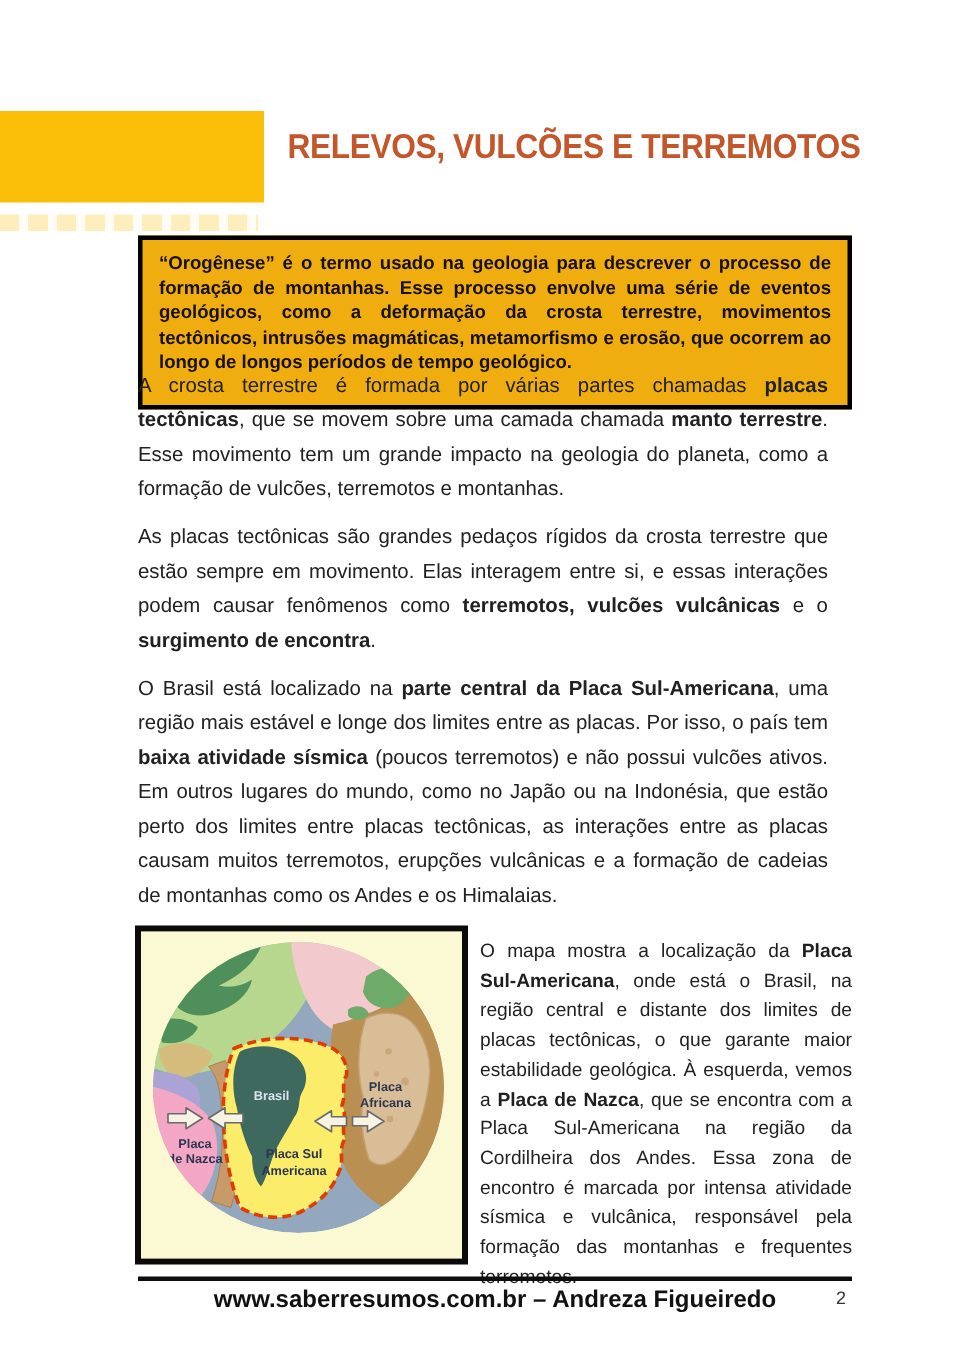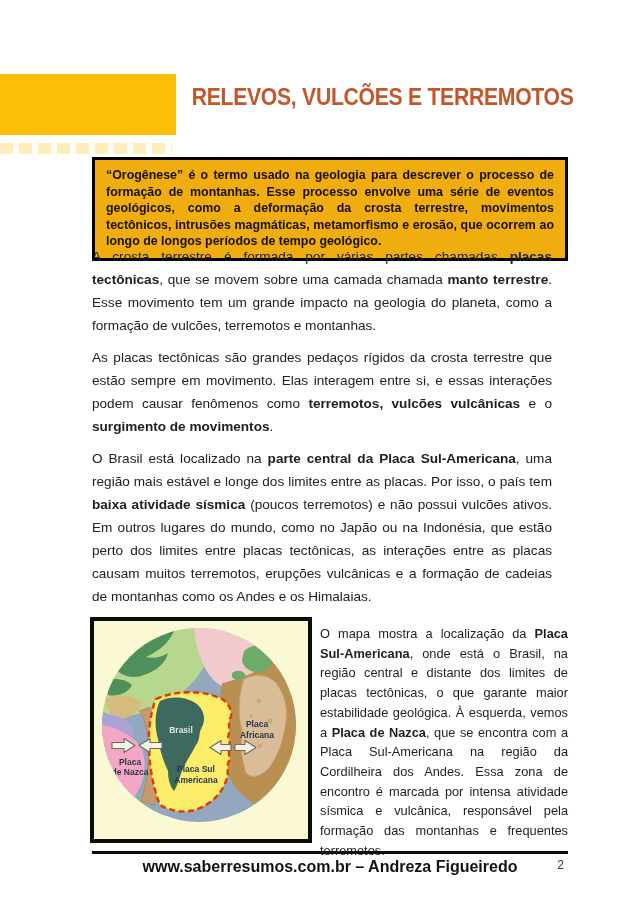--- a/index.html
+++ b/index.html
@@ -28,21 +28,21 @@
     text-align:center;
     color:#C4562B;
     font-size:23px; font-weight:bold; letter-spacing:-0.3px;
     transform:scaleX(.92); transform-origin:center;
     white-space:nowrap;
   }
   .callout {
     position:absolute; left:92px; top:157px; width:476px;
     background:#EFAD10;
     border:3px solid #000000;
-    padding:7px 11px 8px;
+    padding:7px 11px 20px;
     font-size:12.4px; font-weight:bold; line-height:16.6px;
     color:#161006;
     text-align:justify;
   }
   .body-copy {
     position:absolute; left:92px; top:245px; width:476px;
     font-size:13.6px; line-height:23px; color:#212121;
     text-align:justify;
   }
   .body-copy p { margin:0 16px 9px 0; }
@@ -82,21 +82,21 @@
   <div class="ghost-strip"></div>
 
   <div class="doc-title">RELEVOS, VULCÕES E TERREMOTOS</div>
 
   <div class="callout">
     <span>“Orogênese” é o termo usado na geologia para descrever o processo de formação de montanhas. Esse processo envolve uma série de eventos geológicos, como a deformação da crosta terrestre, movimentos tectônicos, intrusões magmáticas, metamorfismo e erosão, que ocorrem ao longo de longos períodos de tempo geológico.</span>
   </div>
 
   <div class="body-copy">
       <p><span>A crosta terrestre é formada por várias partes chamadas </span><b>placas tectônicas</b><span>, que se movem sobre uma camada chamada </span><b>manto terrestre</b><span>. Esse movimento tem um grande impacto na geologia do planeta, como a formação de vulcões, terremotos e montanhas.</span></p>
-      <p><span>As placas tectônicas são grandes pedaços rígidos da crosta terrestre que estão sempre em movimento. Elas interagem entre si, e essas interações podem causar fenômenos como </span><b>terremotos, vulcões vulcânicas</b><span> e o </span><b>surgimento de movimentos</b><span>.</span></p>
+      <p><span>As placas tectônicas são grandes pedaços rígidos da crosta terrestre que estão sempre em movimento. Elas interagem entre si, e essas interações podem causar fenômenos como </span><b>terremotos, vulcões vulcânicas</b><span> e o </span><b>surgimento de encontra</b><span>.</span></p>
       <p><span>O Brasil está localizado na </span><b>parte central da Placa Sul-Americana</b><span>, uma região mais estável e longe dos limites entre as placas. Por isso, o país tem </span><b>baixa atividade sísmica</b><span> (poucos terremotos) e não possui vulcões ativos. Em outros lugares do mundo, como no Japão ou na Indonésia, que estão perto dos limites entre placas tectônicas, as interações entre as placas causam muitos terremotos, erupções vulcânicas e a formação de cadeias de montanhas como os Andes e os Himalaias.</span></p>
     </div>
 
   <div class="figure-frame">
     <svg viewBox="0 0 214 218">
       <defs>
         <clipPath id="globeClip">
             <circle cx="105" cy="104" r="97"></circle>
           </clipPath>
       </defs>

